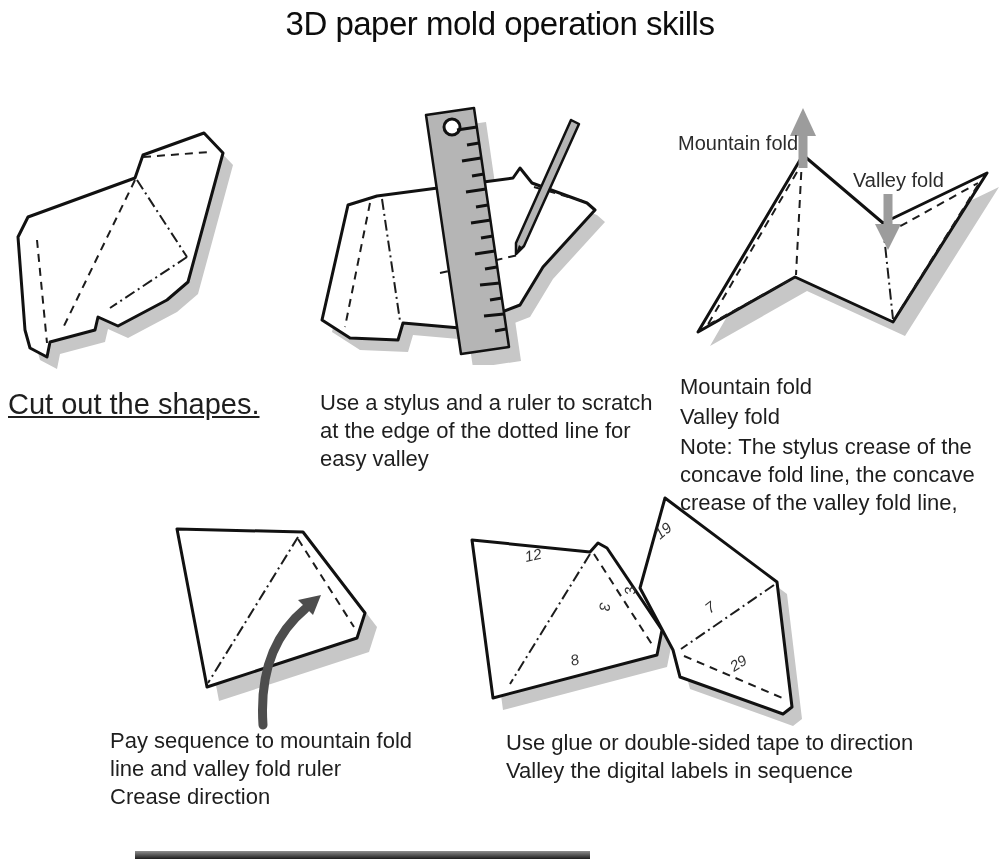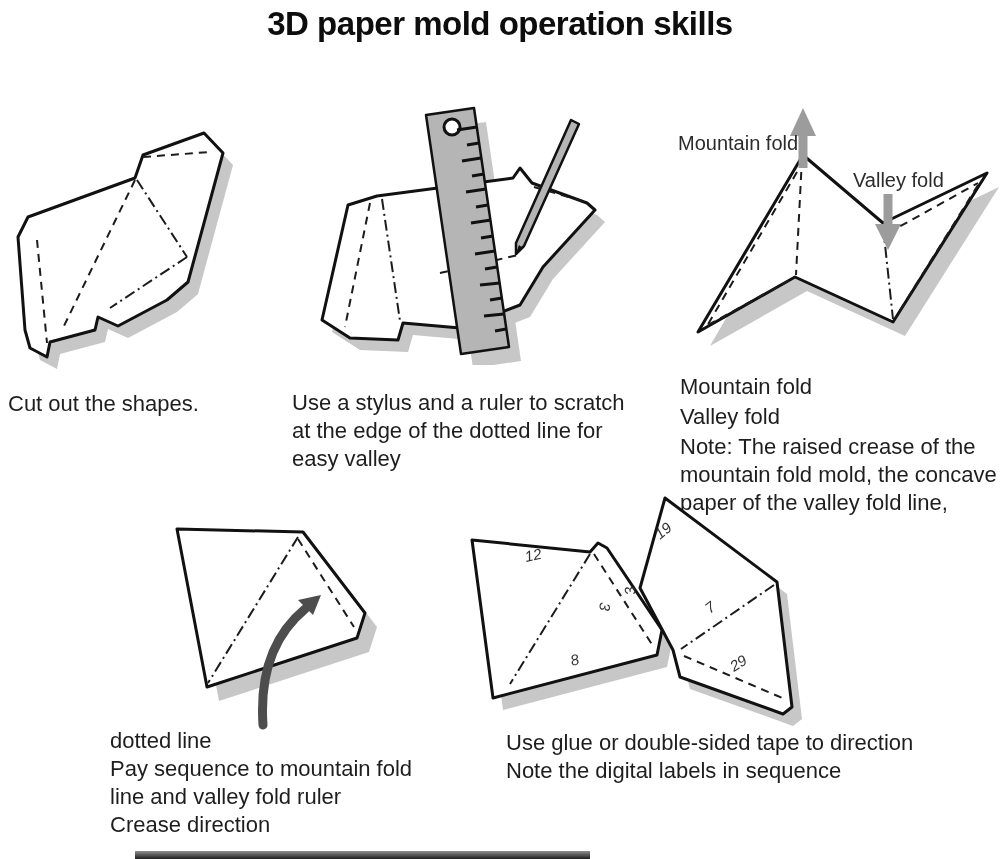--- a/index.html
+++ b/index.html
@@ -2,25 +2,25 @@
 <html><head>
 <meta charset="utf-8">
 <style>
   html,body{margin:0;padding:0;background:#ffffff;}
   .canvas{
     position:relative;width:1000px;height:859px;background:#ffffff;overflow:hidden;
     font-family:"Liberation Sans",sans-serif;color:#1f1f1f;
   }
   .title{
     position:absolute;left:0;top:5px;width:1000px;text-align:center;
-    font-size:33px;font-weight:700;letter-spacing:-0.5px;color:#0d0d0d;margin:0;
+    font-size:33px;font-weight:400;letter-spacing:-0.5px;color:#0d0d0d;margin:0;
   }
   .art{position:absolute;}
   .cap{position:absolute;font-size:22px;line-height:28px;color:#1e1e1e;}
-  .cap.big{font-size:22px;}
+  .cap.big{font-size:29px;text-decoration:underline;}
   .arrowlabel{position:absolute;font-size:20px;color:#2b2b2b;}
   .paper{fill:#ffffff;stroke:#111111;stroke-width:3;stroke-linejoin:round;}
   .shadow{fill:#c7c7c7;stroke:none;}
   .dash{stroke:#1c1c1c;stroke-width:2;fill:none;stroke-dasharray:8 6;}
   .dashdot{stroke:#1c1c1c;stroke-width:2;fill:none;stroke-dasharray:11 4 2 4;}
   .tool{fill:#b5b5b5;stroke:#111111;stroke-width:2.5;stroke-linejoin:round;}
   .gray-arrow{fill:#9c9c9c;stroke:none;}
   .tick{stroke:#111111;stroke-width:3;}
   .tabnum{font-size:15px;font-style:italic;fill:#333333;}
   .curl{stroke:#4d4d4d;stroke-width:9;fill:none;stroke-linecap:round;}
@@ -76,21 +76,21 @@
         <line class="tick" x1="192" y1="203" x2="180" y2="205"></line>
         <line class="tick" x1="194" y1="219" x2="174" y2="221"></line>
         <line class="tick" x1="196" y1="234" x2="185" y2="236"></line>
       </g>
     </g>
     <g>
       <polygon class="tool" points="261,25 269,29 214,151 206,159 206,148"></polygon>
       <polygon points="209,150 213,153 205,161" fill="#111111"></polygon>
     </g>
   </svg>
-  <div style="position:absolute;left:292px;top:389px">
+  <div style="position:absolute;left:320px;top:389px">
     <div class="cap" style="position:static">Use a stylus and a ruler to scratch</div>
     <div class="cap" style="position:static">at the edge of the dotted line for</div>
     <div class="cap" style="position:static">easy valley</div>
   </div>
 
   <svg class="art" style="left:675px;top:100px" width="325" height="250" viewBox="0 0 325 250">
     <polygon class="shadow" points="137,69 220,137 324,87 230,236 132,191 35,246"></polygon>
     <polygon class="paper" points="128,55 208,123 312,73 218,222 120,177 23,232"></polygon>
     <g>
       <line class="dash" x1="127" y1="58" x2="121" y2="175"></line>
@@ -109,39 +109,38 @@
       <polygon class="gray-arrow" points="200,124 226,124 213,150"></polygon>
     </g>
   </svg>
   <div class="arrowlabel" style="left:678px;top:132px">Mountain fold</div>
   <div class="arrowlabel" style="left:853px;top:169px">Valley fold</div>
   <div style="position:absolute;left:680px;top:372px;line-height:30px">
     <div class="cap" style="position:static;line-height:30px">Mountain fold</div>
     <div class="cap" style="position:static;line-height:30px">Valley fold</div>
   </div>
   <div style="position:absolute;left:680px;top:433px">
-    <div class="cap" style="position:static">Note: The raised crease of the</div>
-    <div class="cap" style="position:static">mountain fold mold, the concave</div>
-    <div class="cap" style="position:static">paper of the valley fold line,</div>
+    <div class="cap" style="position:static">Note: The stylus crease of the</div>
+    <div class="cap" style="position:static">concave fold line, the concave</div>
+    <div class="cap" style="position:static">crease of the valley fold line,</div>
   </div>
 
   <svg class="art" style="left:140px;top:495px" width="290" height="240" viewBox="0 0 290 240">
     <polygon class="shadow" points="49,48 175,51 237,132 229,157 79,206"></polygon>
     <polygon class="paper" points="37,34 163,37 225,118 217,143 67,192"></polygon>
     <g>
       <line class="dashdot" x1="158" y1="42" x2="68" y2="188"></line>
       <line class="dash" x1="158" y1="44" x2="214" y2="132"></line>
     </g>
     <g>
       <path class="curl" d="M123,230 C120,185 130,143 165,114"></path>
       <polygon class="curlhead" points="181,100 173,120 158,105"></polygon>
     </g>
   </svg>
   <div style="position:absolute;left:110px;top:727px">
-    <div class="cap" style="position:static">dotted line</div>
     <div class="cap" style="position:static">Pay sequence to mountain fold</div>
     <div class="cap" style="position:static">line and valley fold ruler</div>
     <div class="cap" style="position:static">Crease direction</div>
   </div>
 
   <svg class="art" style="left:462px;top:488px" width="348" height="240" viewBox="0 0 348 240">
     <polygon class="shadow" points="20,64 138,76 146,67 155,72 210,154 205,179 41,222"></polygon>
     <polygon class="shadow" points="213,22 325,106 340,231 331,238 228,201 221,174 188,112"></polygon>
     <polygon class="paper" points="10,52 128,64 136,55 145,60 200,142 195,167 31,210"></polygon>
     <g>
@@ -158,18 +157,18 @@
       <text class="tabnum" x="138" y="114" transform="rotate(95 138 114)">3</text>
       <text class="tabnum" x="110" y="178" transform="rotate(-15 110 178)">8</text>
       <text class="tabnum" x="174" y="106" transform="rotate(-100 174 106)">3</text>
       <text class="tabnum" x="198" y="52" transform="rotate(-40 198 52)">19</text>
       <text class="tabnum" x="248" y="126" transform="rotate(-38 248 126)">7</text>
       <text class="tabnum" x="272" y="184" transform="rotate(-32 272 184)">29</text>
     </g>
   </svg>
   <div style="position:absolute;left:506px;top:729px">
     <div class="cap" style="position:static">Use glue or double-sided tape to direction</div>
-    <div class="cap" style="position:static">Note the digital labels in sequence</div>
+    <div class="cap" style="position:static">Valley the digital labels in sequence</div>
   </div>
 
   <div class="bottom-bar"></div>
 
 </div>
 
 </body></html>

